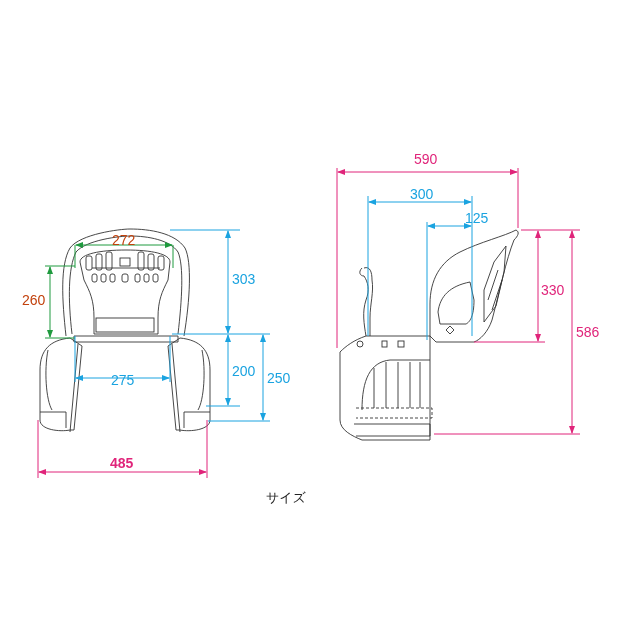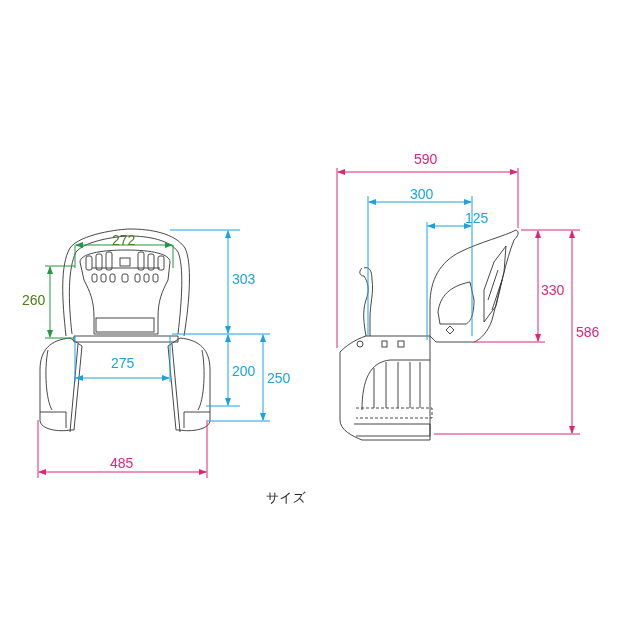--- a/index.html
+++ b/index.html
@@ -1,20 +1,20 @@
 <!DOCTYPE html>
 <html><head>
 <meta charset="utf-8">
 <style>
   html,body{margin:0;padding:0;background:#ffffff;}
   body{width:620px;height:620px;position:relative;overflow:hidden;font-family:"Liberation Sans","DejaVu Sans",sans-serif;}
   #stage{position:absolute;left:0;top:0;width:620px;height:620px;}
   .dim{position:absolute;font-size:14px;line-height:14px;}
   .c-blue{color:#1aa3e0;}
-  .c-green{color:#4d7c0f;}
+  .c-green{color:#c2410c;}
   .c-pink{color:#e0247a;}
   .caption{position:absolute;left:266px;top:489px;font-size:13px;color:#222;}
 </style>
 </head>
 <body>
 
 <div id="stage">
 <svg width="620" height="620" viewBox="0 0 620 620" xmlns="http://www.w3.org/2000/svg" style="position:absolute;left:0;top:0;">
   <defs>
     <marker id="ab" markerWidth="8" markerHeight="8" refX="7" refY="4" orient="auto-start-reverse" markerUnits="userSpaceOnUse">
@@ -143,22 +143,22 @@
     <line x1="572" y1="231" x2="572" y2="433" stroke="#e0247a" marker-start="url(#ap)" marker-end="url(#ap)"></line>
     <line x1="434" y1="434" x2="580" y2="434" stroke="#e0247a"></line>
   </g>
 </svg>
 
 <span class="dim c-green" style="left:112px;top:233px;">272</span>
 <span class="dim c-green" style="left:22px;top:293px;">260</span>
 <span class="dim c-blue" style="left:232px;top:272px;">303</span>
 <span class="dim c-blue" style="left:232px;top:364px;">200</span>
 <span class="dim c-blue" style="left:267px;top:371px;">250</span>
-<span class="dim c-blue" style="left:111px;top:356px;">275</span>
-<span class="dim c-pink" style="left:110px;top:456px;">485</span>
+<span class="dim c-blue" style="left:111px;top:373px;">275</span>
+<span class="dim c-pink" style="left:110px;top:456px;font-weight:bold;">485</span>
 
 <span class="dim c-pink" style="left:414px;top:152px;">590</span>
 <span class="dim c-blue" style="left:410px;top:187px;">300</span>
 <span class="dim c-blue" style="left:437px;top:211px;margin-left:28px;">125</span>
 <span class="dim c-pink" style="left:541px;top:283px;">330</span>
 <span class="dim c-pink" style="left:576px;top:325px;">586</span>
 
 <div class="caption">サイズ</div>
 </div>
 

